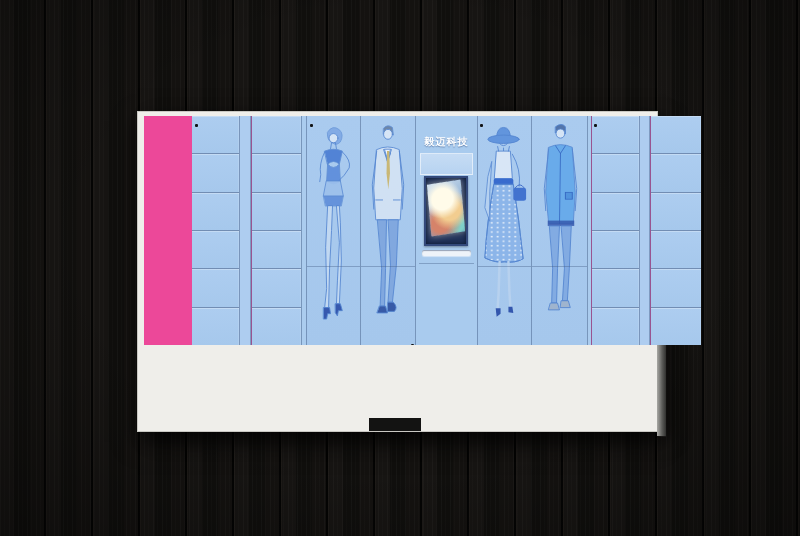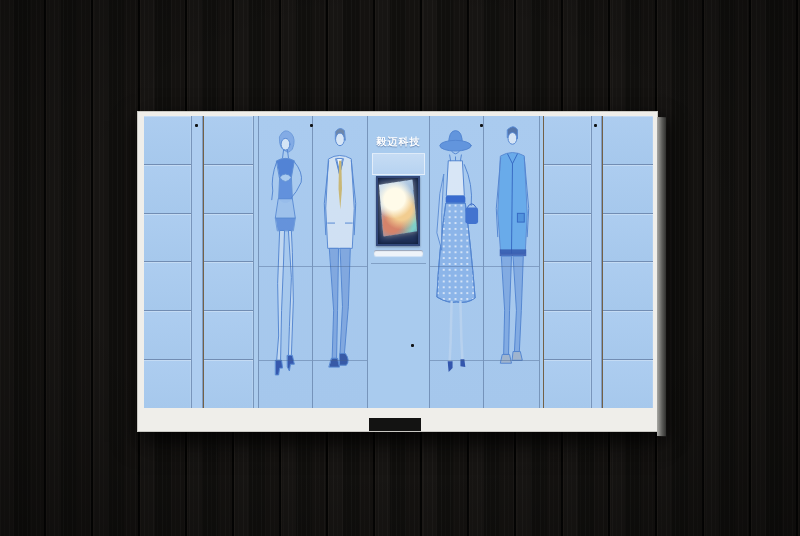--- a/index.html
+++ b/index.html
@@ -22,22 +22,22 @@
     box-shadow:0 10px 22px rgba(0,0,0,.6), 14px 8px 18px rgba(0,0,0,.45);
   }
   .side-edge{
     position:absolute;left:100%;top:5px;width:9px;height:100%;
     background:linear-gradient(90deg,#a9a9a5,#5e5e5b 55%,#30302e);
     transform:skewY(1.6deg);transform-origin:top left;
   }
   .base-notch{position:absolute;bottom:0;left:231px;width:52px;height:13px;background:#131312;}
 
   .inner{
-    position:relative;width:509px;height:292px;background:#a16207;
-    display:flex;overflow:hidden;
+    position:relative;width:509px;height:229px;background:#ec4899;
+    display:flex;overflow:hidden;padding-left:48px;
   }
   .col{position:relative;height:100%;box-sizing:border-box;border-left:1px solid rgba(70,95,135,.5);}
   .col:first-child{border-left:none;}
   .small-col{display:flex;flex-direction:column;}
   .cell{flex:1;border-bottom:1px solid rgba(65,90,130,.55);box-shadow:inset 0 1px 0 rgba(255,255,255,.28), inset -1px 0 0 rgba(255,255,255,.12);background:linear-gradient(180deg,#adcdf0,#a6c8ec);}
   .cell:last-child{border-bottom:none;}
   .strip{background:#aecdf0;border-right:1px solid rgba(70,95,135,.45);}
   .gapcol{background:#abccee;}
   .fig-door{background:linear-gradient(180deg,#aacbef,#a5c7ec);}
   .fig-door svg{position:absolute;inset:0;width:100%;height:100%;}

